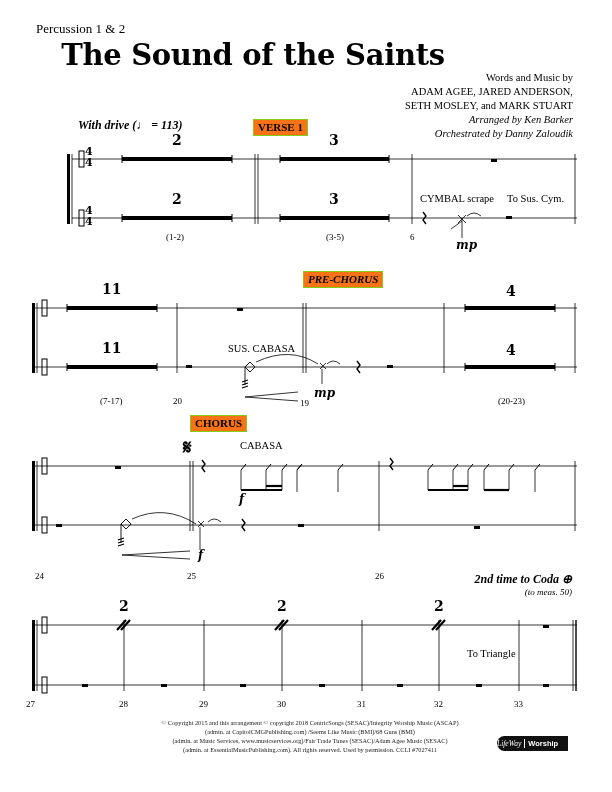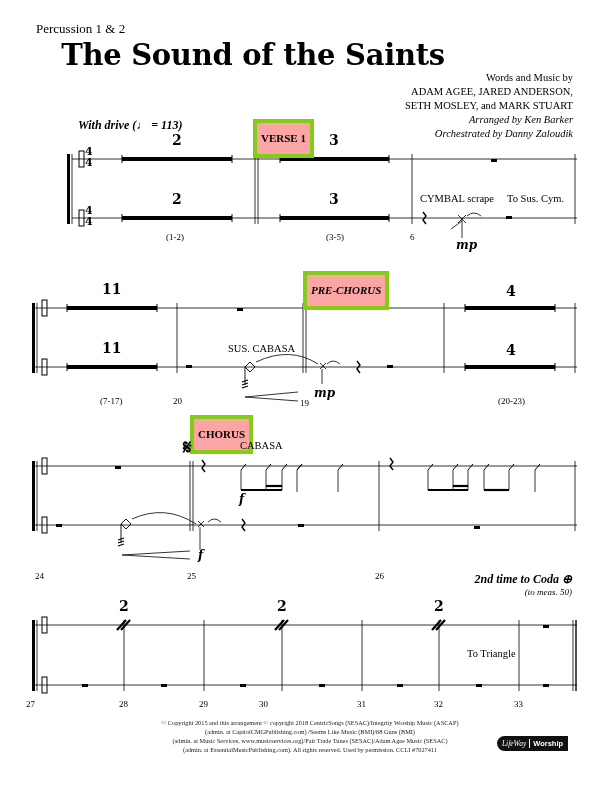--- a/index.html
+++ b/index.html
@@ -3,28 +3,28 @@
 <meta charset="utf-8">
 <style>
   html,body{margin:0;padding:0;background:#fff;}
   body{width:612px;height:792px;position:relative;overflow:hidden;font-family:"DejaVu Serif","Liberation Serif",serif;color:#000;}
   .abs{position:absolute;}
   .part{left:36px;top:21px;font-size:13px;font-family:Liberation Serif, serif;}
   .title{left:0;width:506px;top:38px;text-align:center;font-size:29px;font-weight:bold;font-family:"DejaVu Serif",serif;letter-spacing:-0.3px;}
   .credits{right:39px;top:71px;text-align:right;font-size:10.5px;line-height:14px;font-family:"Liberation Serif",serif;}
   .credits .it{font-style:italic;}
   .tempo{left:78px;top:118px;font-size:12px;font-style:italic;font-weight:bold;font-family:"Liberation Serif",serif;}
-  .rehearsal{border:4px solid #84cc16;padding:9px 4px;font-size:11px;font-weight:bold;font-family:"Liberation Serif",serif;background:#fca5a5;line-height:13px;}
+  .rehearsal{border:1px solid #84cc16;padding:1px 4px;font-size:11px;font-weight:bold;font-family:"Liberation Serif",serif;background:#f97316;line-height:13px;}
   .mnum{font-size:9px;font-family:"Liberation Serif",serif;}
   .lbl{font-size:10.5px;font-family:"Liberation Serif",serif;}
   .dyn{font-size:12px;font-style:italic;font-weight:bold;font-family:"DejaVu Serif",serif;}
   .coda{right:40px;top:572px;font-size:12px;font-style:italic;font-weight:bold;font-family:"Liberation Serif",serif;}
   .tomeas{right:40px;top:587px;font-size:9px;font-style:italic;font-family:"Liberation Serif",serif;}
   .copyright{left:110px;width:400px;top:718px;text-align:center;font-size:6.3px;line-height:9px;font-family:"Liberation Serif",serif;color:#222;}
-  .logo{left:497px;top:736px;width:71px;height:15px;background:#111;border-radius:8px 0 0 8px;color:#fff;font-size:7.5px;font-family:"Liberation Sans",sans-serif;display:flex;align-items:center;justify-content:center;gap:3px;}
+  .logo{left:497px;top:736px;width:71px;height:15px;background:#111;border-radius:8px 0 0 8px;color:#fff;font-size:7.5px;font-family:"Liberation Sans",sans-serif;display:flex;align-items:center;justify-content:flex-start;gap:3px;}
   .logo .sep{width:1px;height:9px;background:#fff;}
   svg{position:absolute;left:0;top:0;}
 </style>
 </head>
 <body>
 
 <div class="abs part">Percussion 1 &amp; 2</div>
 <div class="abs title">The Sound of the Saints</div>
 <div class="abs credits">
   <div>Words and Music by</div>
@@ -232,21 +232,21 @@
 <div class="abs coda">2nd time to Coda ⊕</div>
 <div class="abs tomeas">(to meas. 50)</div>
 
 <div class="abs" style="left:119px;top:598px;font-size:14px;font-weight:bold;">2</div>
 <div class="abs" style="left:277px;top:598px;font-size:14px;font-weight:bold;">2</div>
 <div class="abs" style="left:434px;top:598px;font-size:14px;font-weight:bold;">2</div>
 <div class="abs lbl" style="left:467px;top:600px;margin-top:48px;">To Triangle</div>
 <div class="abs mnum" style="left:26px;top:699px;">27</div>
 <div class="abs mnum" style="left:119px;top:699px;">28</div>
 <div class="abs mnum" style="left:199px;top:699px;">29</div>
-<div class="abs mnum" style="left:259px;top:699px;">30</div>
+<div class="abs mnum" style="left:277px;top:699px;">30</div>
 <div class="abs mnum" style="left:357px;top:699px;">31</div>
 <div class="abs mnum" style="left:434px;top:699px;">32</div>
 <div class="abs mnum" style="left:514px;top:699px;">33</div>
 
 <div class="abs copyright">
   <div>© Copyright 2015 and this arrangement © copyright 2018 CentricSongs (SESAC)/Integrity Worship Music (ASCAP)</div>
   <div>(admin. at CapitolCMGPublishing.com) /Seems Like Music (BMI)/68 Guns (BMI)</div>
   <div>(admin. at Music Services, www.musicservices.org)/Fair Trade Tunes (SESAC)/Adam Agee Music (SESAC)</div>
   <div>(admin. at EssentialMusicPublishing.com). All rights reserved. Used by permission. CCLI #7027411</div>
 </div>

